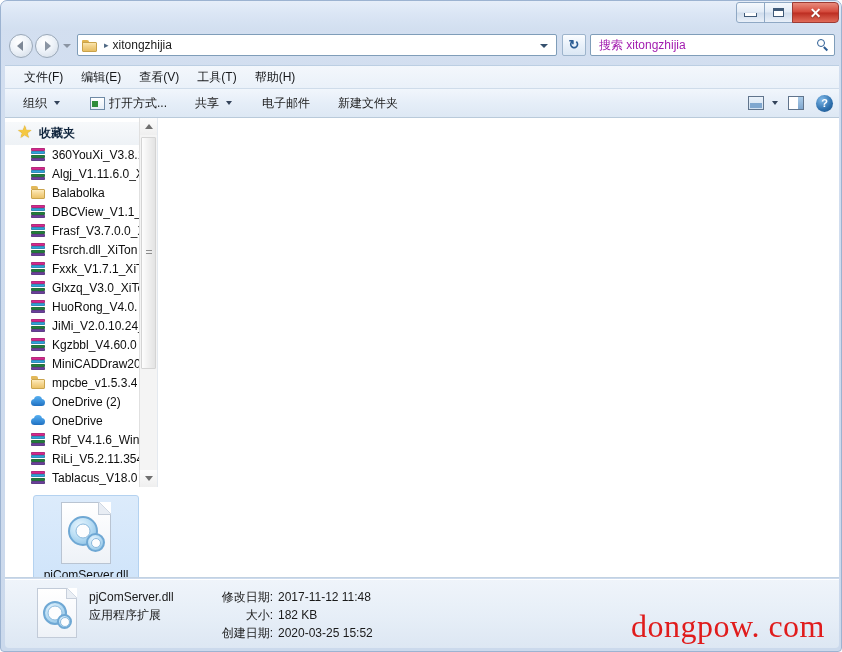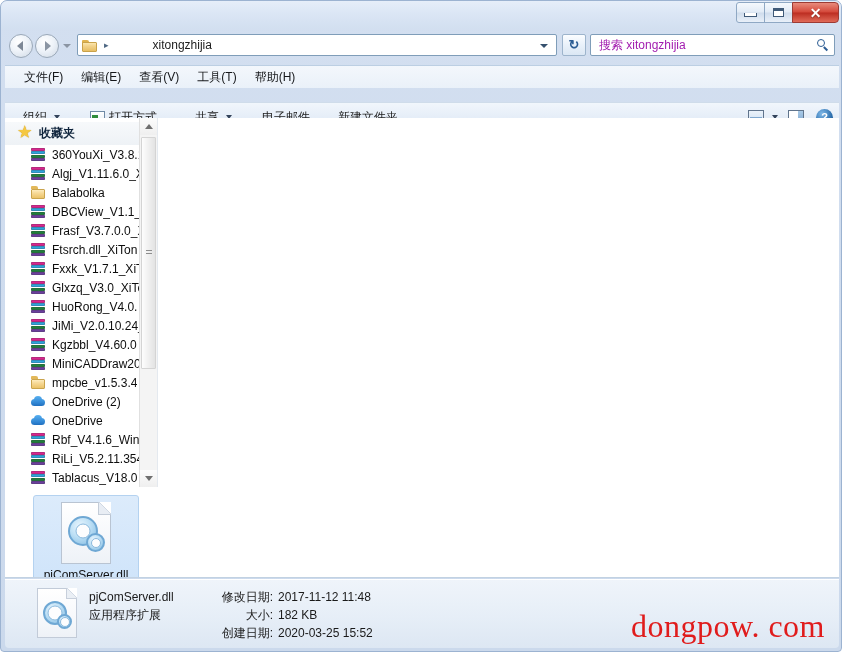--- a/index.html
+++ b/index.html
@@ -161,21 +161,20 @@
     box-sizing:border-box;
   }
   .crumb-sep {
     margin: 0 4px 0 6px;
     font-size: 9px;
     color: #4d6682;
   }
   .crumb-text {
     font-size: 12px;
     color: #1c1c1c;
-    margin-left: 40px;
   }
   .addr-drop {
     margin-left: auto;
     margin-right: 4px;
     width: 12px;
     position: relative;
     height: 16px;
   }
   .addr-drop::after {
     content:"";
@@ -255,21 +254,21 @@
   }
   .menuitem {
     font-size: 12px;
     color: #15171a;
     padding: 2px 9px;
     cursor: default;
   }
   
   .toolbar {
     position: absolute;
-    left: 4px; top: 101px;
+    left: 4px; top: 87px;
     width: 834px;
     height: 30px;
     box-sizing: border-box;
     background: linear-gradient(180deg,#f1f6fc 0%,#e6eef8 48%,#dde8f4 100%);
     border-top: 1px solid #cfdcea;
     border-bottom: 1px solid #b9cada;
     display: flex;
     align-items: center;
     padding: 0 6px 0 10px;
   }

